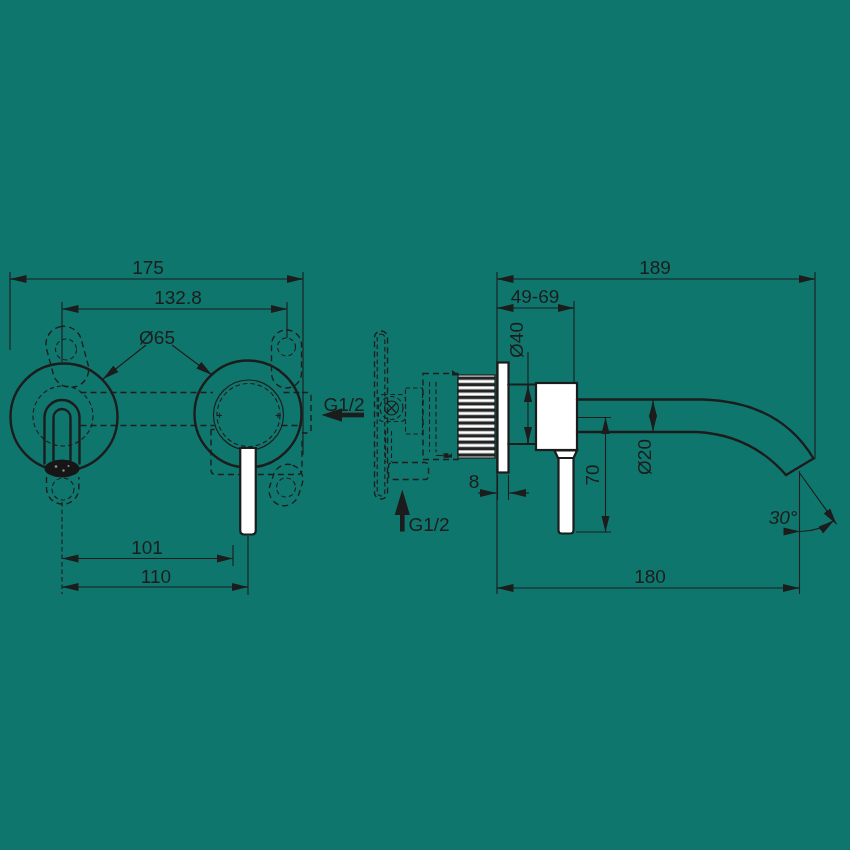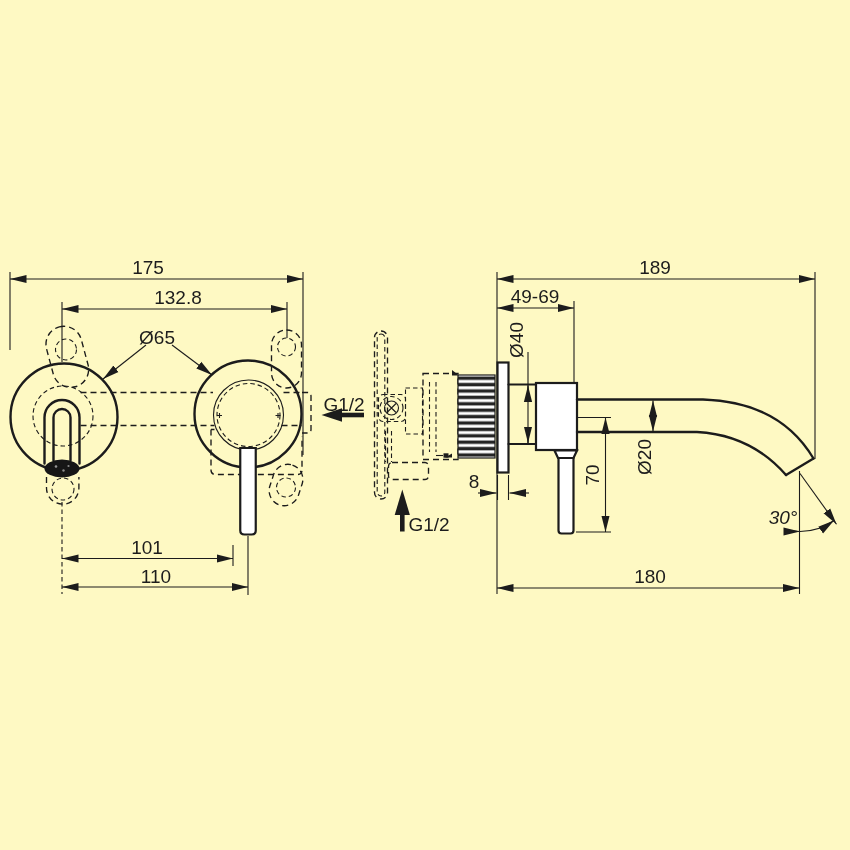--- a/index.html
+++ b/index.html
@@ -1,16 +1,16 @@
 <!DOCTYPE html>
 <html><head>
 <meta charset="utf-8">
 <style>
   html,body{margin:0;padding:0;background:#fff;}
-  .canvas{position:relative;width:850px;height:850px;background:#fef9c3;overflow:hidden;}
+  .canvas{position:relative;width:850px;height:850px;background:#0f766e;overflow:hidden;}
   svg{display:block;}
   .s2{stroke:#1c1c1c;stroke-width:2.4;fill:none;stroke-linecap:round;}
   .s22{stroke:#1c1c1c;stroke-width:2.2;fill:none;stroke-linecap:round;}
   .s2f{stroke:#1c1c1c;stroke-width:2.2;fill:#fff;}
   .thin{stroke:#1c1c1c;stroke-width:1.1;fill:none;}
   .dash{stroke:#1c1c1c;stroke-width:1.35;fill:none;stroke-dasharray:6 4;}
   .dash2{stroke:#1c1c1c;stroke-width:1.1;fill:none;stroke-dasharray:4.5 3;}
   .blk{fill:#1c1c1c;stroke:none;}
   .dimtxt{font-family:"Liberation Sans",sans-serif;font-size:19px;fill:#1c1c1c;text-anchor:middle;}
   .it{font-style:italic;}

